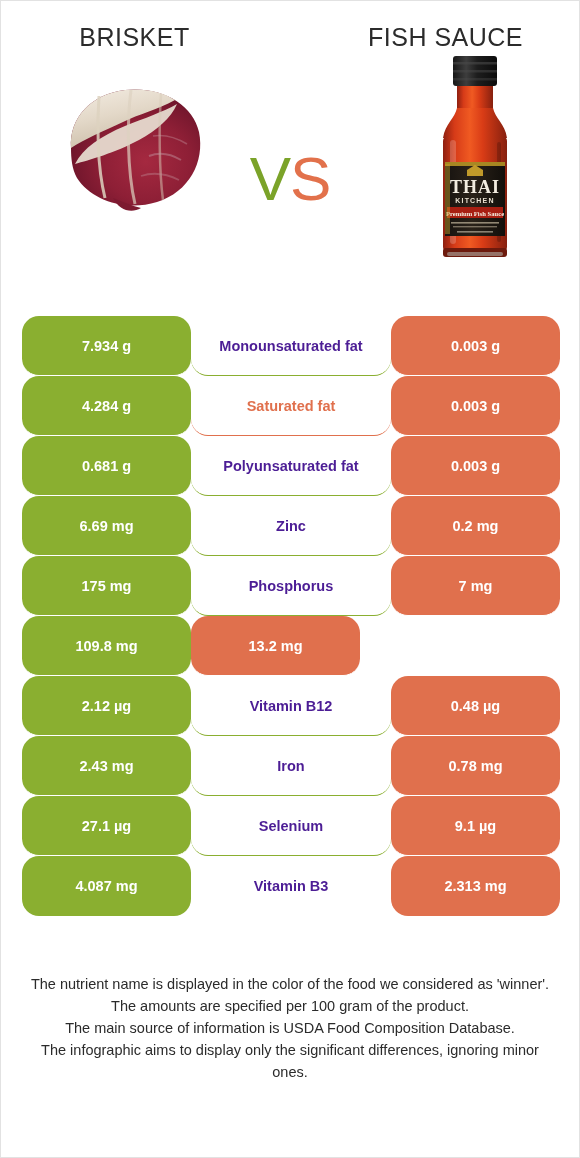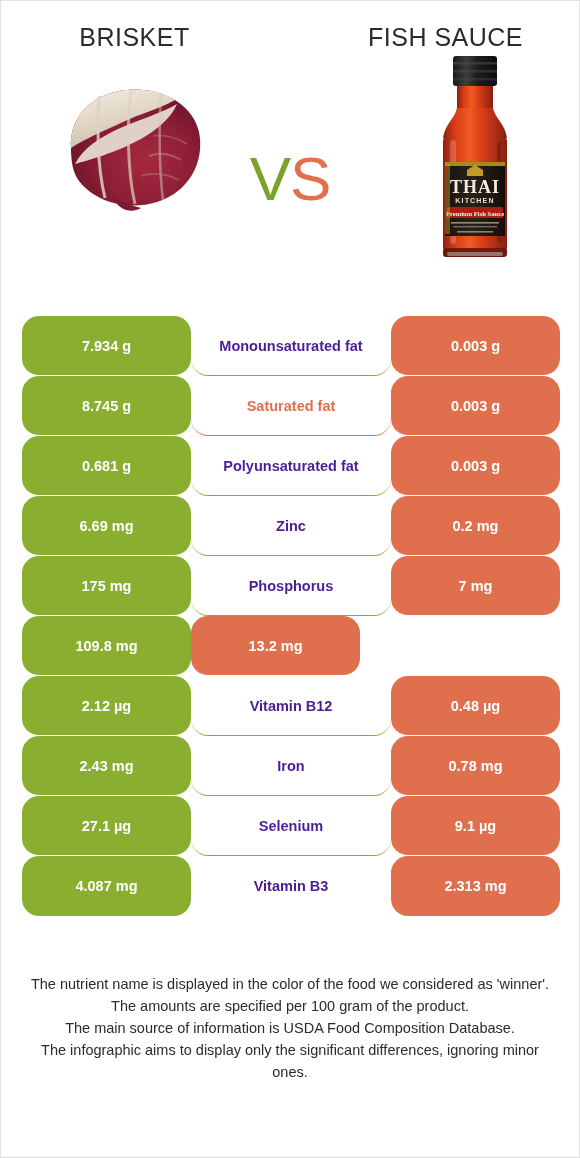--- a/index.html
+++ b/index.html
@@ -241,21 +241,21 @@
     </div>
   </div>
 
   <div class="table" id="table">
       <div class="row win-left">
         <div class="cell cell-left">7.934 g</div>
         <div class="cell cell-mid">Monounsaturated fat</div>
         <div class="cell cell-right">0.003 g</div>
       </div>
       <div class="row win-right">
-        <div class="cell cell-left">8.745 g</div>
+        <div class="cell cell-left">4.284 g</div>
         <div class="cell cell-mid">Saturated fat</div>
         <div class="cell cell-right">0.003 g</div>
       </div>
       <div class="row win-left">
         <div class="cell cell-left">0.681 g</div>
         <div class="cell cell-mid">Polyunsaturated fat</div>
         <div class="cell cell-right">0.003 g</div>
       </div>
       <div class="row win-left">
         <div class="cell cell-left">6.69 mg</div>

